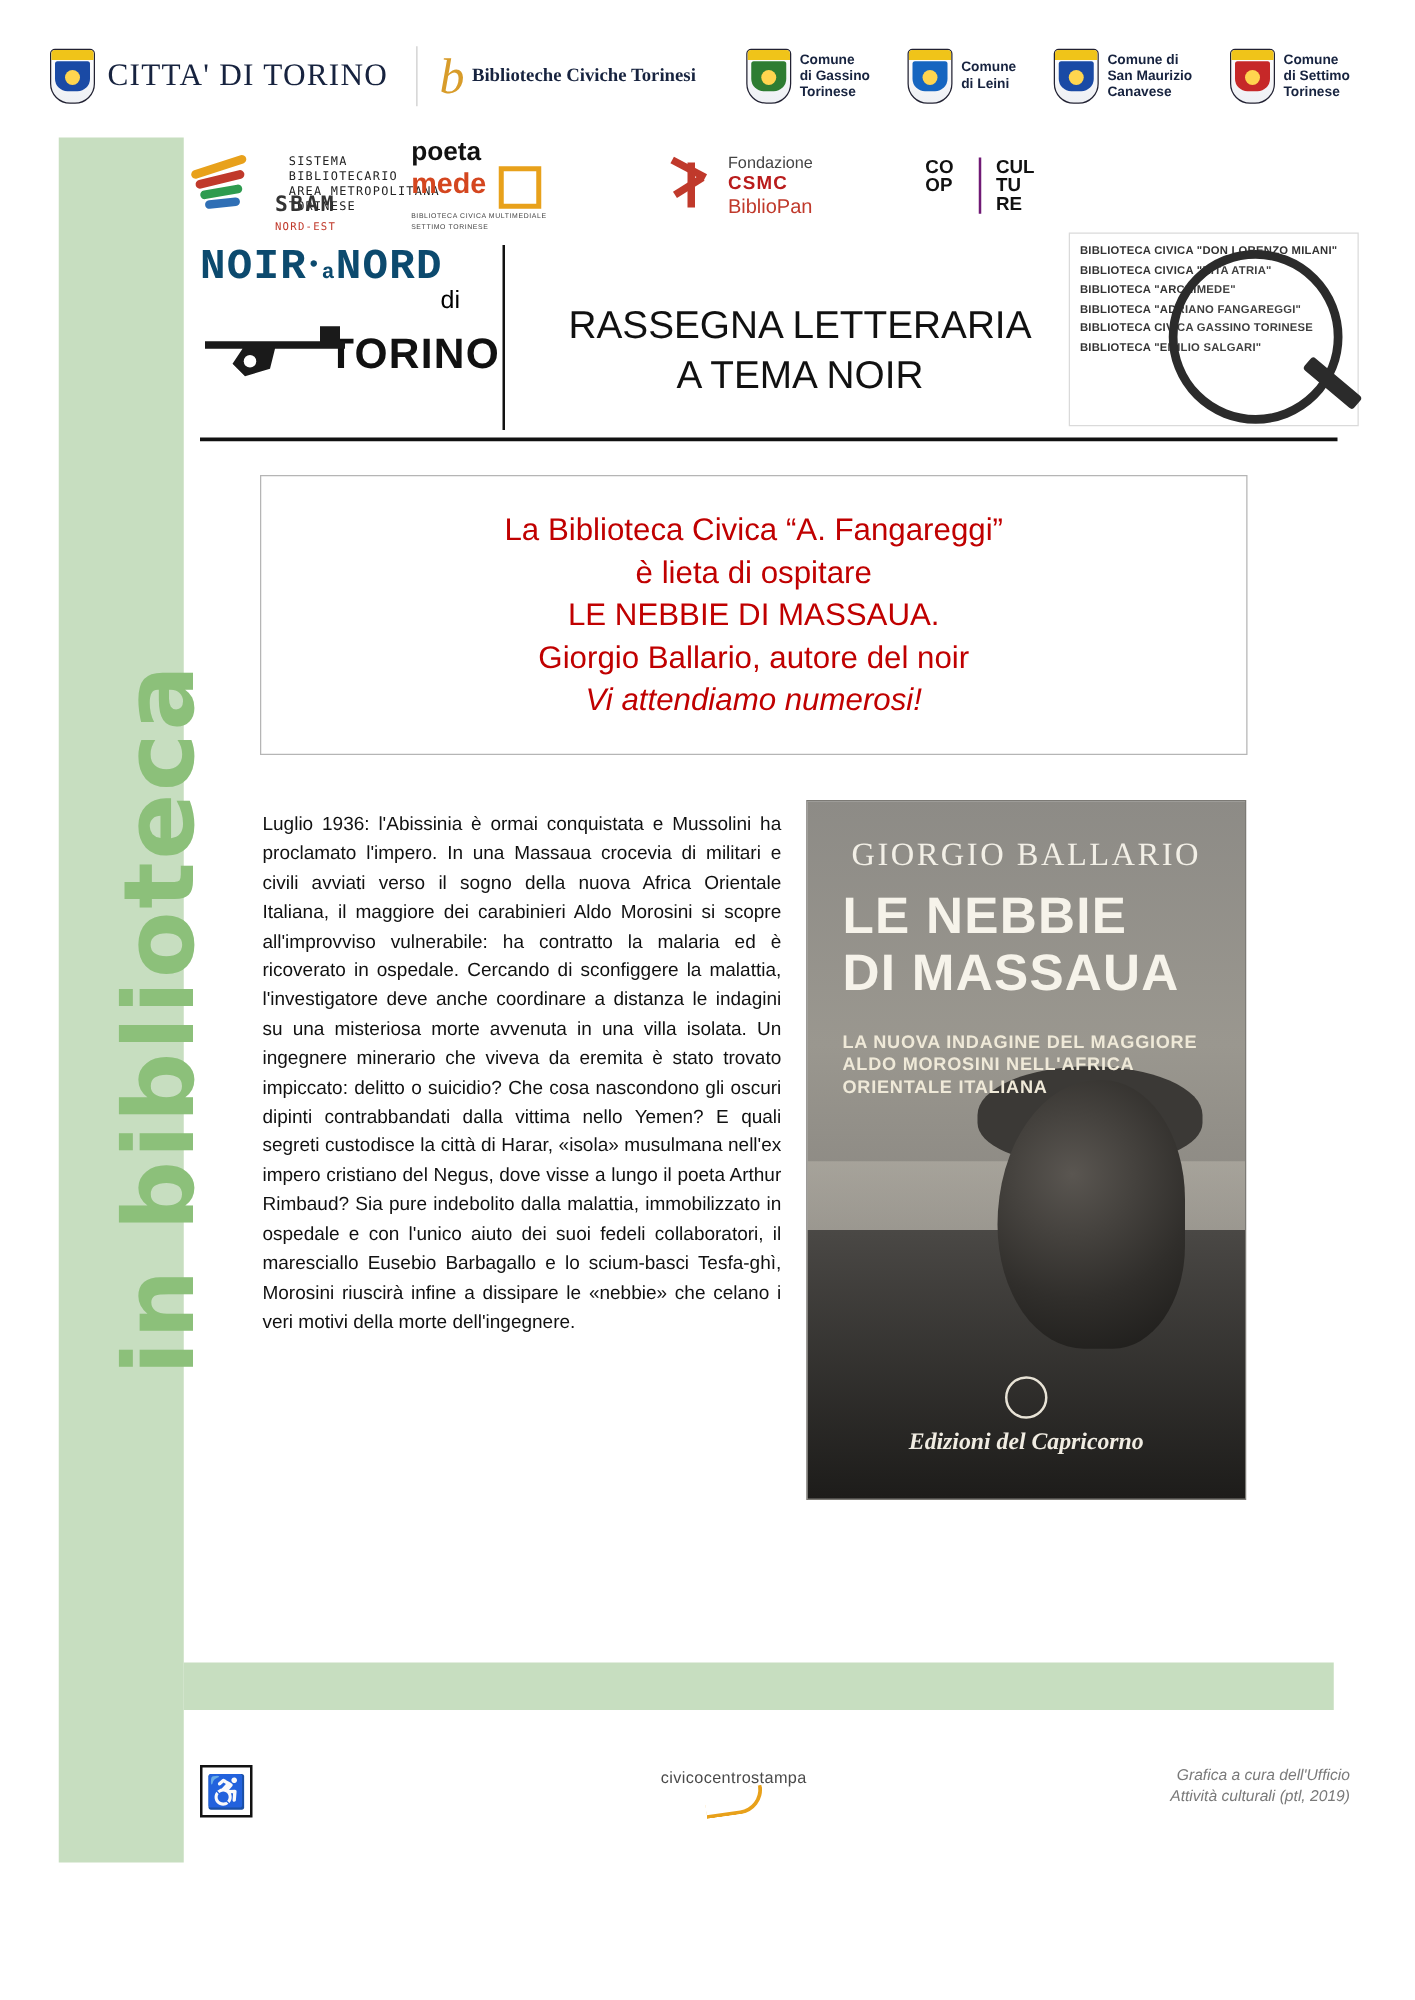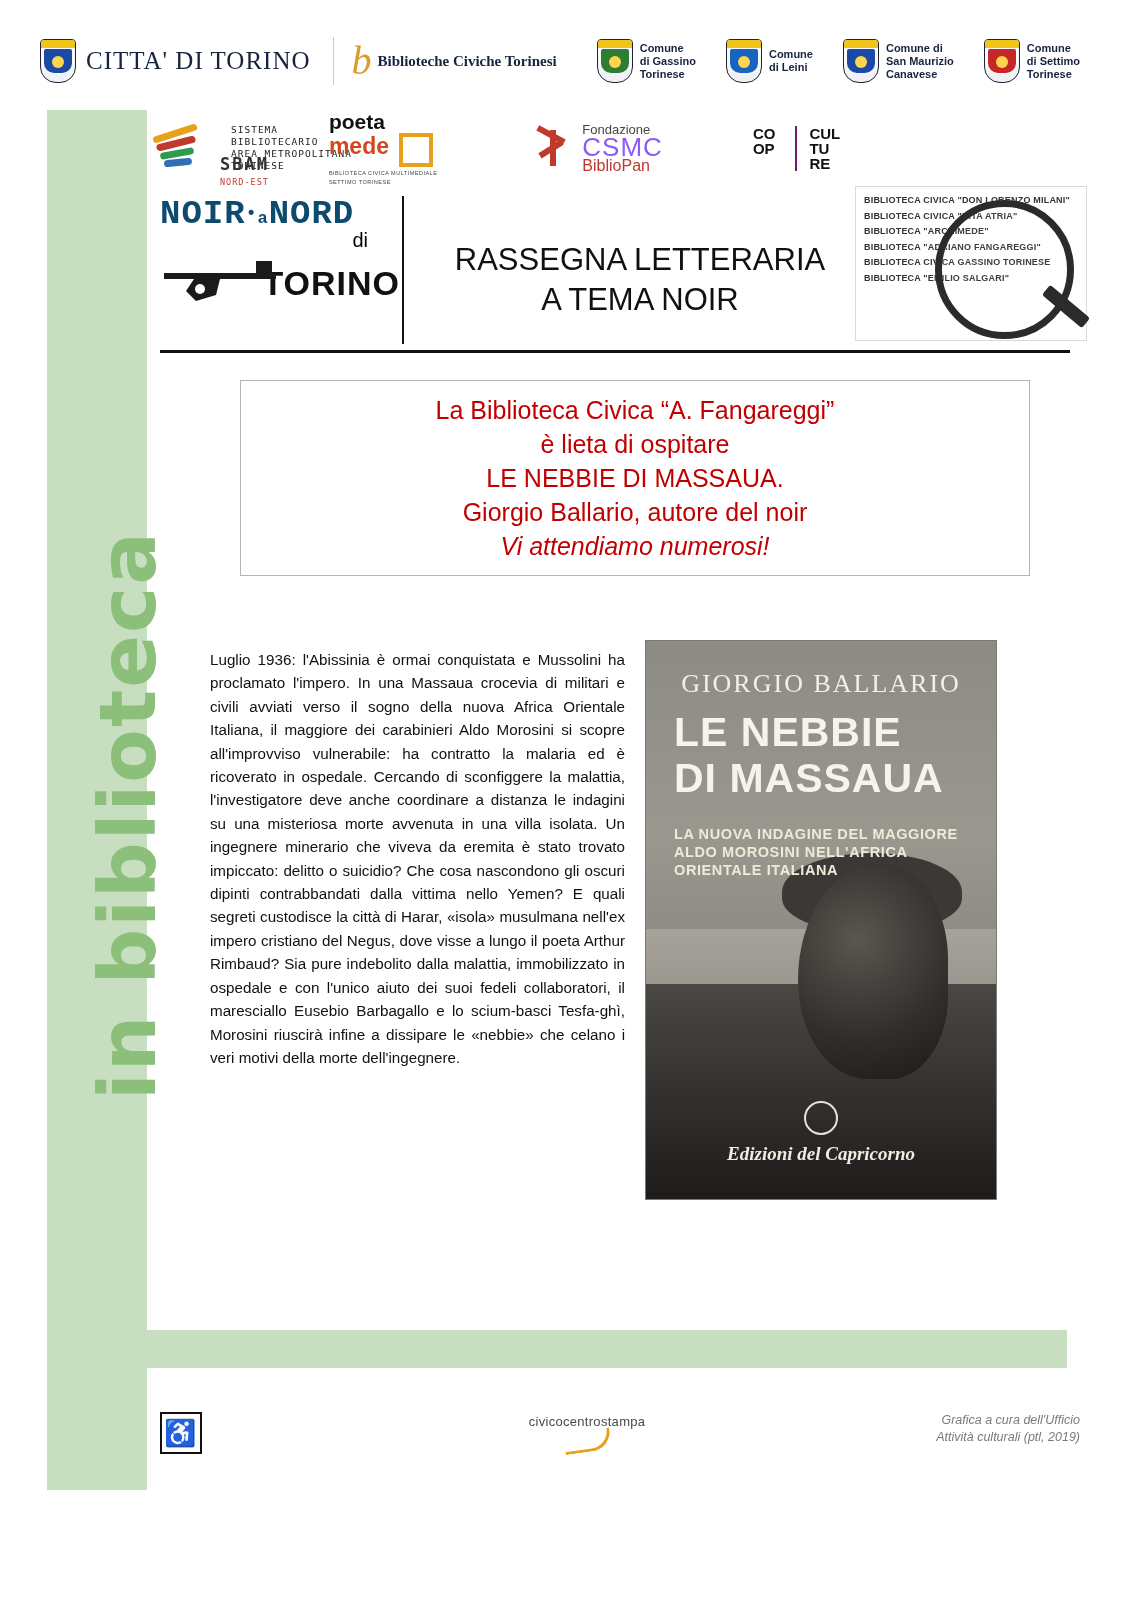--- a/index.html
+++ b/index.html
@@ -75,21 +75,21 @@
   .archimede{margin-left:60px;}
   .arch-line1{font-size:21px;font-weight:bold;color:#111;line-height:20px;font-family:"Liberation Sans",sans-serif;}
   .arch-line2{font-size:23px;font-weight:bold;color:#d4461f;line-height:22px;}
   .arch-box{display:inline-block;width:26px;height:26px;border:4px solid #e8a11b;margin-left:6px;vertical-align:middle;}
   .arch-small{font-size:5.5px;color:#444;letter-spacing:.5px;margin-top:3px;}
 
   .csmc{margin-left:95px;display:flex;align-items:center;gap:6px;}
   .csmc-mark{width:44px;height:44px;position:relative;}
   .csmc-mark i{position:absolute;background:#c0392b;}
   .csmc-t1{font-size:13px;color:#444;font-family:"Liberation Sans",sans-serif;}
-  .csmc-t2{font-size:26px;color:#8b5cf6;font-weight:normal;letter-spacing:1px;line-height:20px;}
+  .csmc-t2{font-size:15px;color:#b91c1c;font-weight:bold;letter-spacing:1px;line-height:20px;}
   .csmc-t3{font-size:16px;color:#c0392b;}
 
   .coop{margin-left:90px;display:flex;font-weight:bold;font-size:15px;line-height:15px;color:#111;}
   .coop span{display:block;}
   .coop .c2{padding-left:12px;border-left:2px solid #701a75;margin-left:20px;}
 
   
   .noir-block{position:absolute;left:160px;top:195px;width:240px;height:150px;}
   .noir-title{font-family:Liberation Mono, monospace;font-weight:bold;font-size:34px;letter-spacing:1px;color:#0c4a6e;}
   .noir-title .dot{font-size:18px;vertical-align:middle;}
@@ -117,24 +117,24 @@
     border:7px solid #2b2b2b;border-radius:50%;
     background:rgba(255,255,255,0.06);
   }
   .mag-handle{
     position:absolute;left:1040px;top:300px;width:52px;height:13px;
     background:#2b2b2b;transform:rotate(40deg);border-radius:3px;
   }
 
   
   .announce{
-    position:absolute;left:208px;top:380px;width:790px;height:196px;
+    position:absolute;left:208px;top:380px;width:790px;height:224px;
     border:1px solid #b5b5b5;background:#fff;box-sizing:border-box;
     display:flex;flex-direction:column;align-items:center;justify-content:center;
-    text-align:center;color:#c00000;margin-left:32px;
+    text-align:center;color:#c00000;
   }
   .announce .l{font-size:25px;line-height:34px;}
   .announce .l.it{font-style:italic;}
 
   
   .synopsis{
     position:absolute;left:210px;top:648px;width:415px;
     font-size:15.2px;line-height:23.4px;text-align:justify;color:#111;
   }
 

